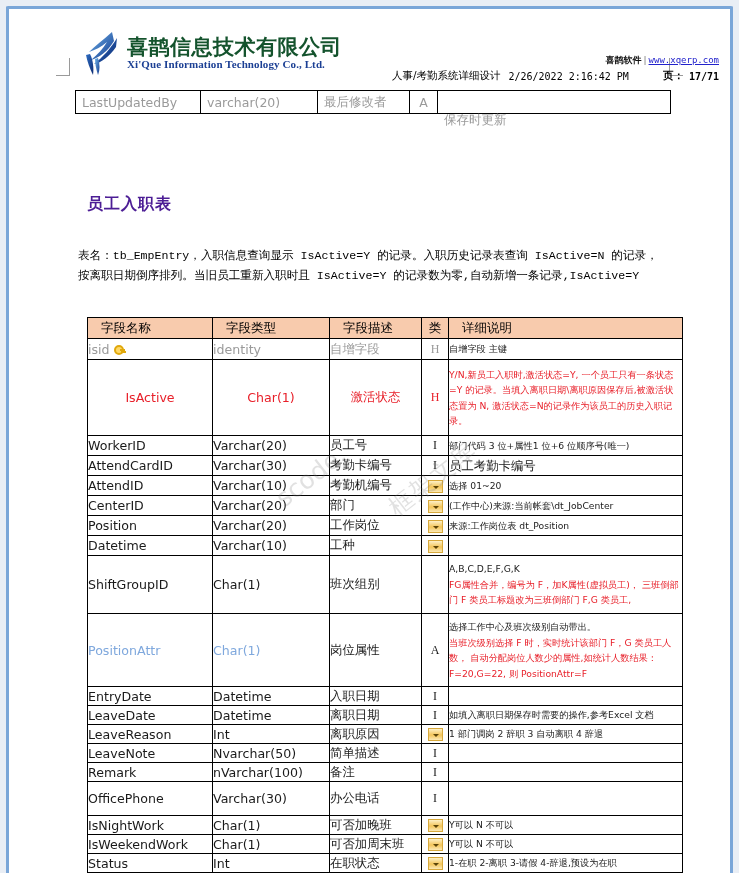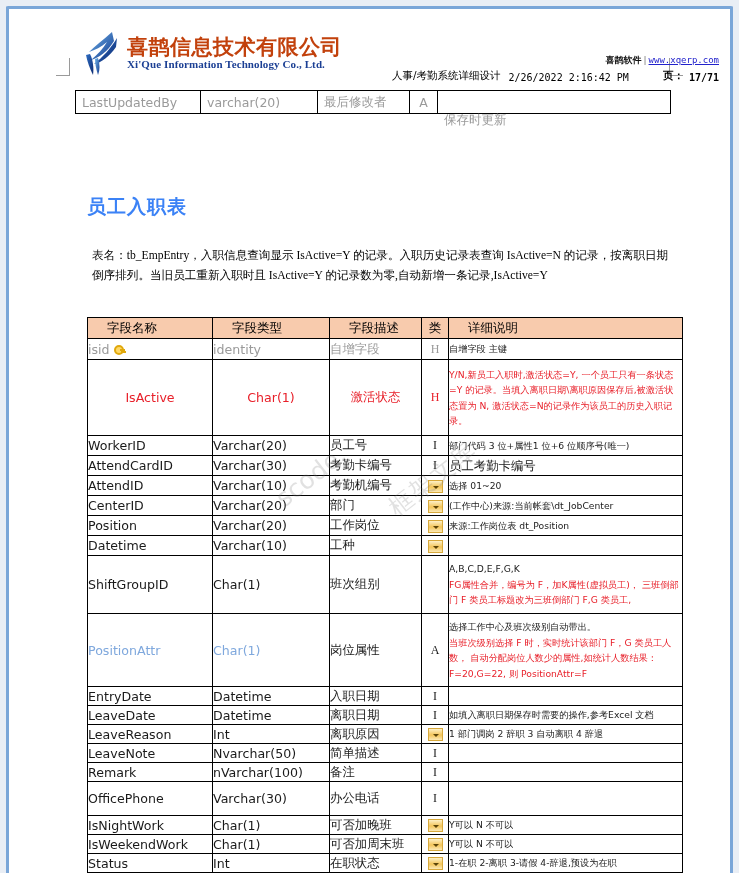--- a/index.html
+++ b/index.html
@@ -36,21 +36,21 @@
   
   .hdr { position: absolute; left: 0; top: 0; width: 715px; height: 78px; }
 
   .logo-wrap {
     position: absolute; left: 69px; top: 18px;
     display: flex; align-items: center; gap: 6px;
   }
   .logo-bird { width: 40px; height: 46px; position: relative; }
   .logo-text-cn {
     font-family: "DejaVu Sans", sans-serif;
-    font-size: 21px; font-weight: bold; color: #c2410c;
+    font-size: 21px; font-weight: bold; color: #14532d;
     letter-spacing: 0.5px; line-height: 1.05;
     white-space: nowrap;
   }
   .logo-text-en {
     font-family: "Liberation Serif", serif;
     font-size: 11px; font-weight: bold; color: #1b3f94;
     letter-spacing: 0.1px; white-space: nowrap;
   }
 
   .hdr-right {
@@ -61,21 +61,21 @@
     white-space: nowrap;
   }
   .hdr-right .soft { font-weight: bold; }
   .hdr-right .sep { color: #777; margin: 0 2px; }
   .hdr-right a {
     color: #2222cc; text-decoration: underline;
     font-family: "DejaVu Sans Mono", monospace; font-size: 9px;
   }
   .hdr-line2 {
     position: absolute; right: 8px; top: 57px;
-    display: flex; align-items: flex-end; gap: 0px;
+    display: flex; align-items: center; gap: 0px;
     font-family: "DejaVu Sans", sans-serif;
     font-size: 10.5px; color: #000;
     white-space: nowrap;
   }
   .hdr-line2 .title-cn { font-size: 10.5px; }
   .hdr-line2 .ts { font-family: "DejaVu Sans Mono", monospace; font-size: 10px; margin-left: 8px;}
   .hdr-line2 .pg { font-weight: bold; font-size: 10.5px; margin-left: 34px; }
   .hdr-line2 .pgnum { font-family: "DejaVu Sans Mono", monospace; font-size: 10px; margin-left: 5px; font-weight: bold;}
 
   .hdr-rule-v { position: absolute; background: #9a9a9a; width: 1px; }
@@ -101,27 +101,27 @@
   .cw1 { width: 125px; }
   .cw2 { width: 117px; }
   .cw3 { width: 92px; }
   .cw4 { width: 28px; justify-content: center; padding-left: 0 !important; }
   .cw5 { flex: 1; margin-top: 29px; }
 
   
   .doc-title {
     position: absolute; left: 75px; top: 182px;
     font-family: Liberation Sans, sans-serif;
-    font-size: 19px; font-weight: bold; color: #3b82f6;
+    font-size: 16px; font-weight: bold; color: #4c1d95;
     letter-spacing: 1px;
   }
   .doc-desc {
-    position: absolute; left: 80px; top: 234px;
+    position: absolute; left: 66px; top: 234px;
     width: 582px;
-    font-family: Liberation Serif, serif;
+    font-family: Liberation Mono, monospace;
     font-size: 11.6px; color: #000;
     line-height: 20px;
   }
 
   
   .tbl {
     position: absolute; left: 75px; top: 305px;
     width: 595px;
     border-collapse: collapse;
     table-layout: fixed;
@@ -134,21 +134,21 @@
     background: transparent;
   }
   .tbl thead th {
     background: #f8cbad;
     height: 21px;
     font-weight: normal;
     font-family: "DejaVu Sans", sans-serif;
     font-size: 12.5px;
     color: #000;
     text-align: left;
-    padding-left: 19px;
+    padding-left: 13px;
   }
   .tbl thead th.ctr { text-align: center; padding-left: 0; }
 
   .col-a { width: 125px; }
   .col-b { width: 117px; }
   .col-c { width: 92px; }
   .col-d { width: 27px; }
   .col-e { width: 234px; }
 
   .cell-name, .cell-type, .cell-desc {

